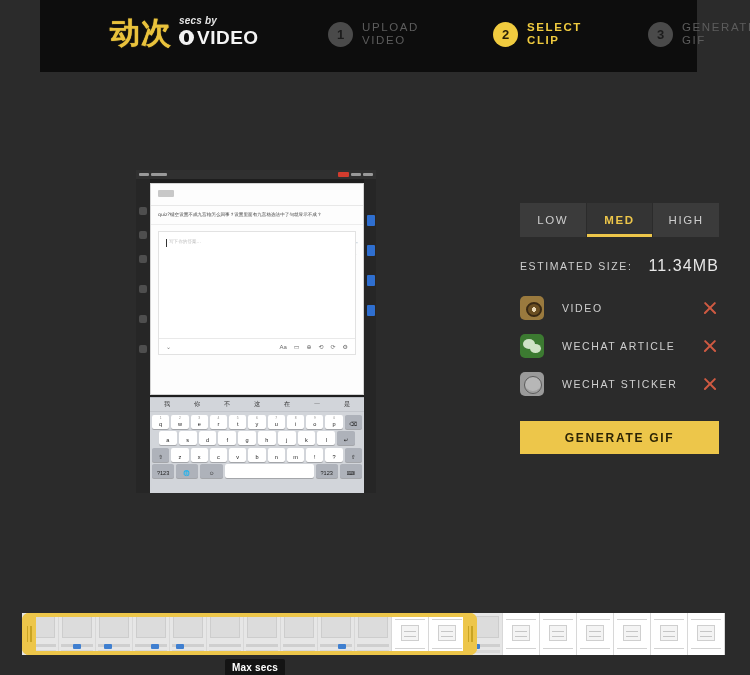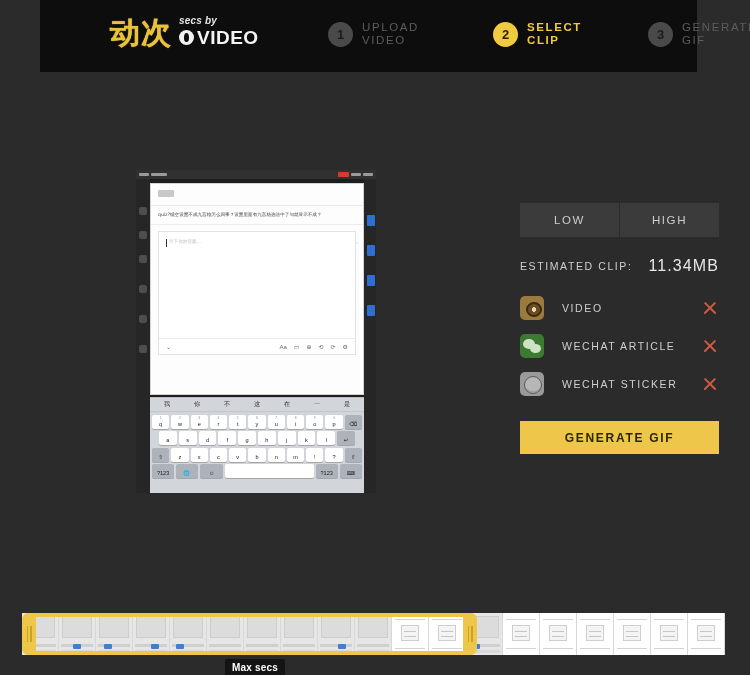--- a/index.html
+++ b/index.html
@@ -533,25 +533,26 @@
       </div>
     </div>
   </div>
 </div>
 
 <div class="panel">
 
 
   <div class="seg">
     <button class="seg-btn">LOW</button>
+    <button class="seg-btn active">MED</button>
     <button class="seg-btn">HIGH</button>
   </div>
 
   <div class="est-row">
-    <span class="est-label">ESTIMATED CLIP:</span>
+    <span class="est-label">ESTIMATED SIZE:</span>
     <span class="est-value">11.34MB</span>
   </div>
 
   <div class="plat-row">
     <span class="plat-icon weibo"></span>
     <span class="plat-label">VIDEO</span>
     <span class="plat-x"></span>
   </div>
 
   <div class="plat-row">

